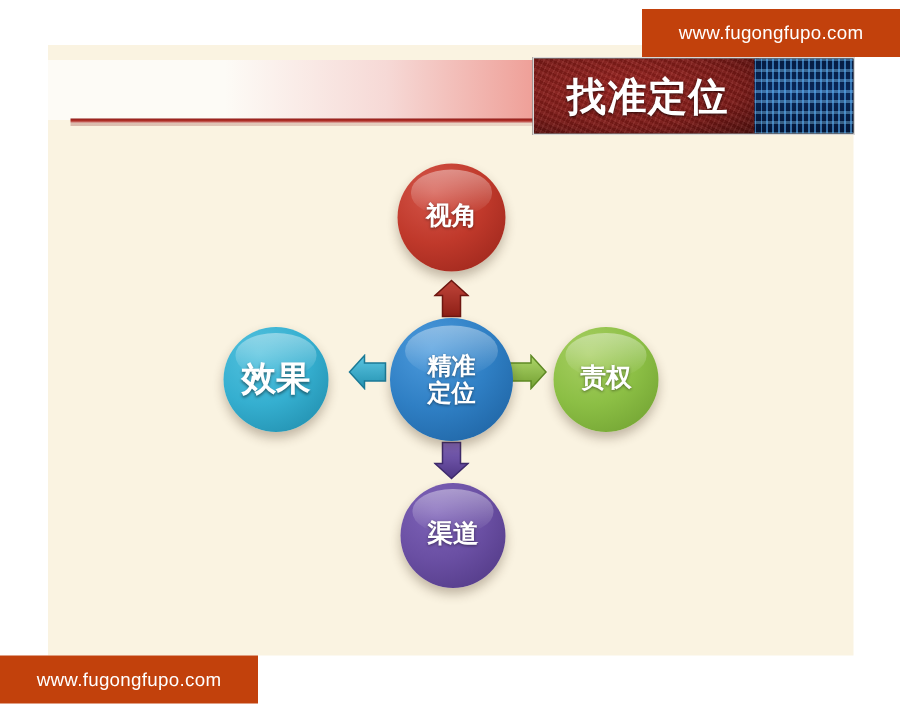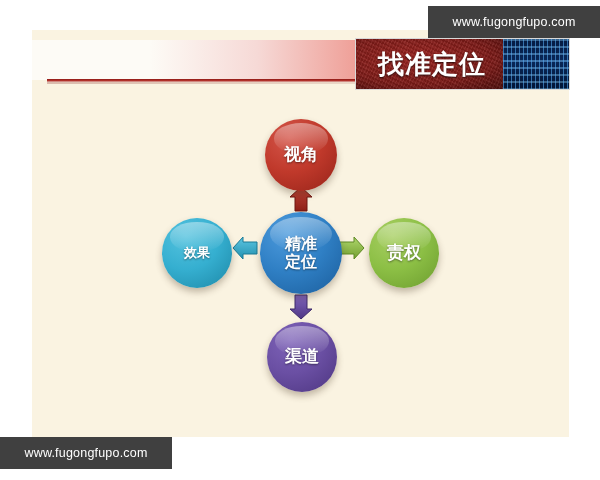--- a/index.html
+++ b/index.html
@@ -103,21 +103,21 @@
     font-size: 26px;
     font-weight: bold;
     letter-spacing: 1px;
     text-shadow: 0 1px 2px rgba(0,0,0,.7);
     font-family: "DejaVu Sans", "Liberation Sans", sans-serif;
   }
 
   
   .watermark {
     position: absolute;
-    background: #404040;
+    background: #c2410c;
     color: #ffffff;
     font-size: 12.5px;
     display: flex;
     align-items: center;
     justify-content: center;
     letter-spacing: .2px;
   }
   #watermark-top {
     left: 428px; top: 6px;
     width: 172px; height: 32px;
@@ -156,36 +156,36 @@
     top: 6%;
     width: 76%;
     height: 42%;
     border-radius: 50%;
     background: linear-gradient(to bottom, rgba(255,255,255,.40), rgba(255,255,255,0));
     pointer-events: none;
   }
   .node-label { position: relative; z-index: 2; }
 
   #node-top {
-    left: 233px; top: 29px;
+    left: 233px; top: 19px;
     width: 72px; height: 72px;
     font-size: 17px;
     background: radial-gradient(circle at 34% 26%, #D4564A 0%, #C0392B 48%, #962319 100%);
   }
   #node-center {
     left: 228px; top: 122px;
     width: 82px; height: 82px;
     font-size: 16px;
     background: radial-gradient(circle at 34% 26%, #4D9BDD 0%, #2F7FC4 48%, #1B5D9B 100%);
     text-align: center;
   }
   #node-left {
-    left: 130px; top: 128px;
+    left: 117px; top: 128px;
     width: 70px; height: 70px;
-    font-size: 13px;
+    font-size: 23px;
     background: radial-gradient(circle at 34% 26%, #54C2DE 0%, #35AFD0 48%, #1D87A6 100%);
   }
   #node-right {
     left: 337px; top: 128px;
     width: 70px; height: 70px;
     font-size: 17px;
     background: radial-gradient(circle at 34% 26%, #A8CF63 0%, #8CBF45 48%, #6C9C2E 100%);
   }
   #node-bottom {
     left: 235px; top: 232px;

